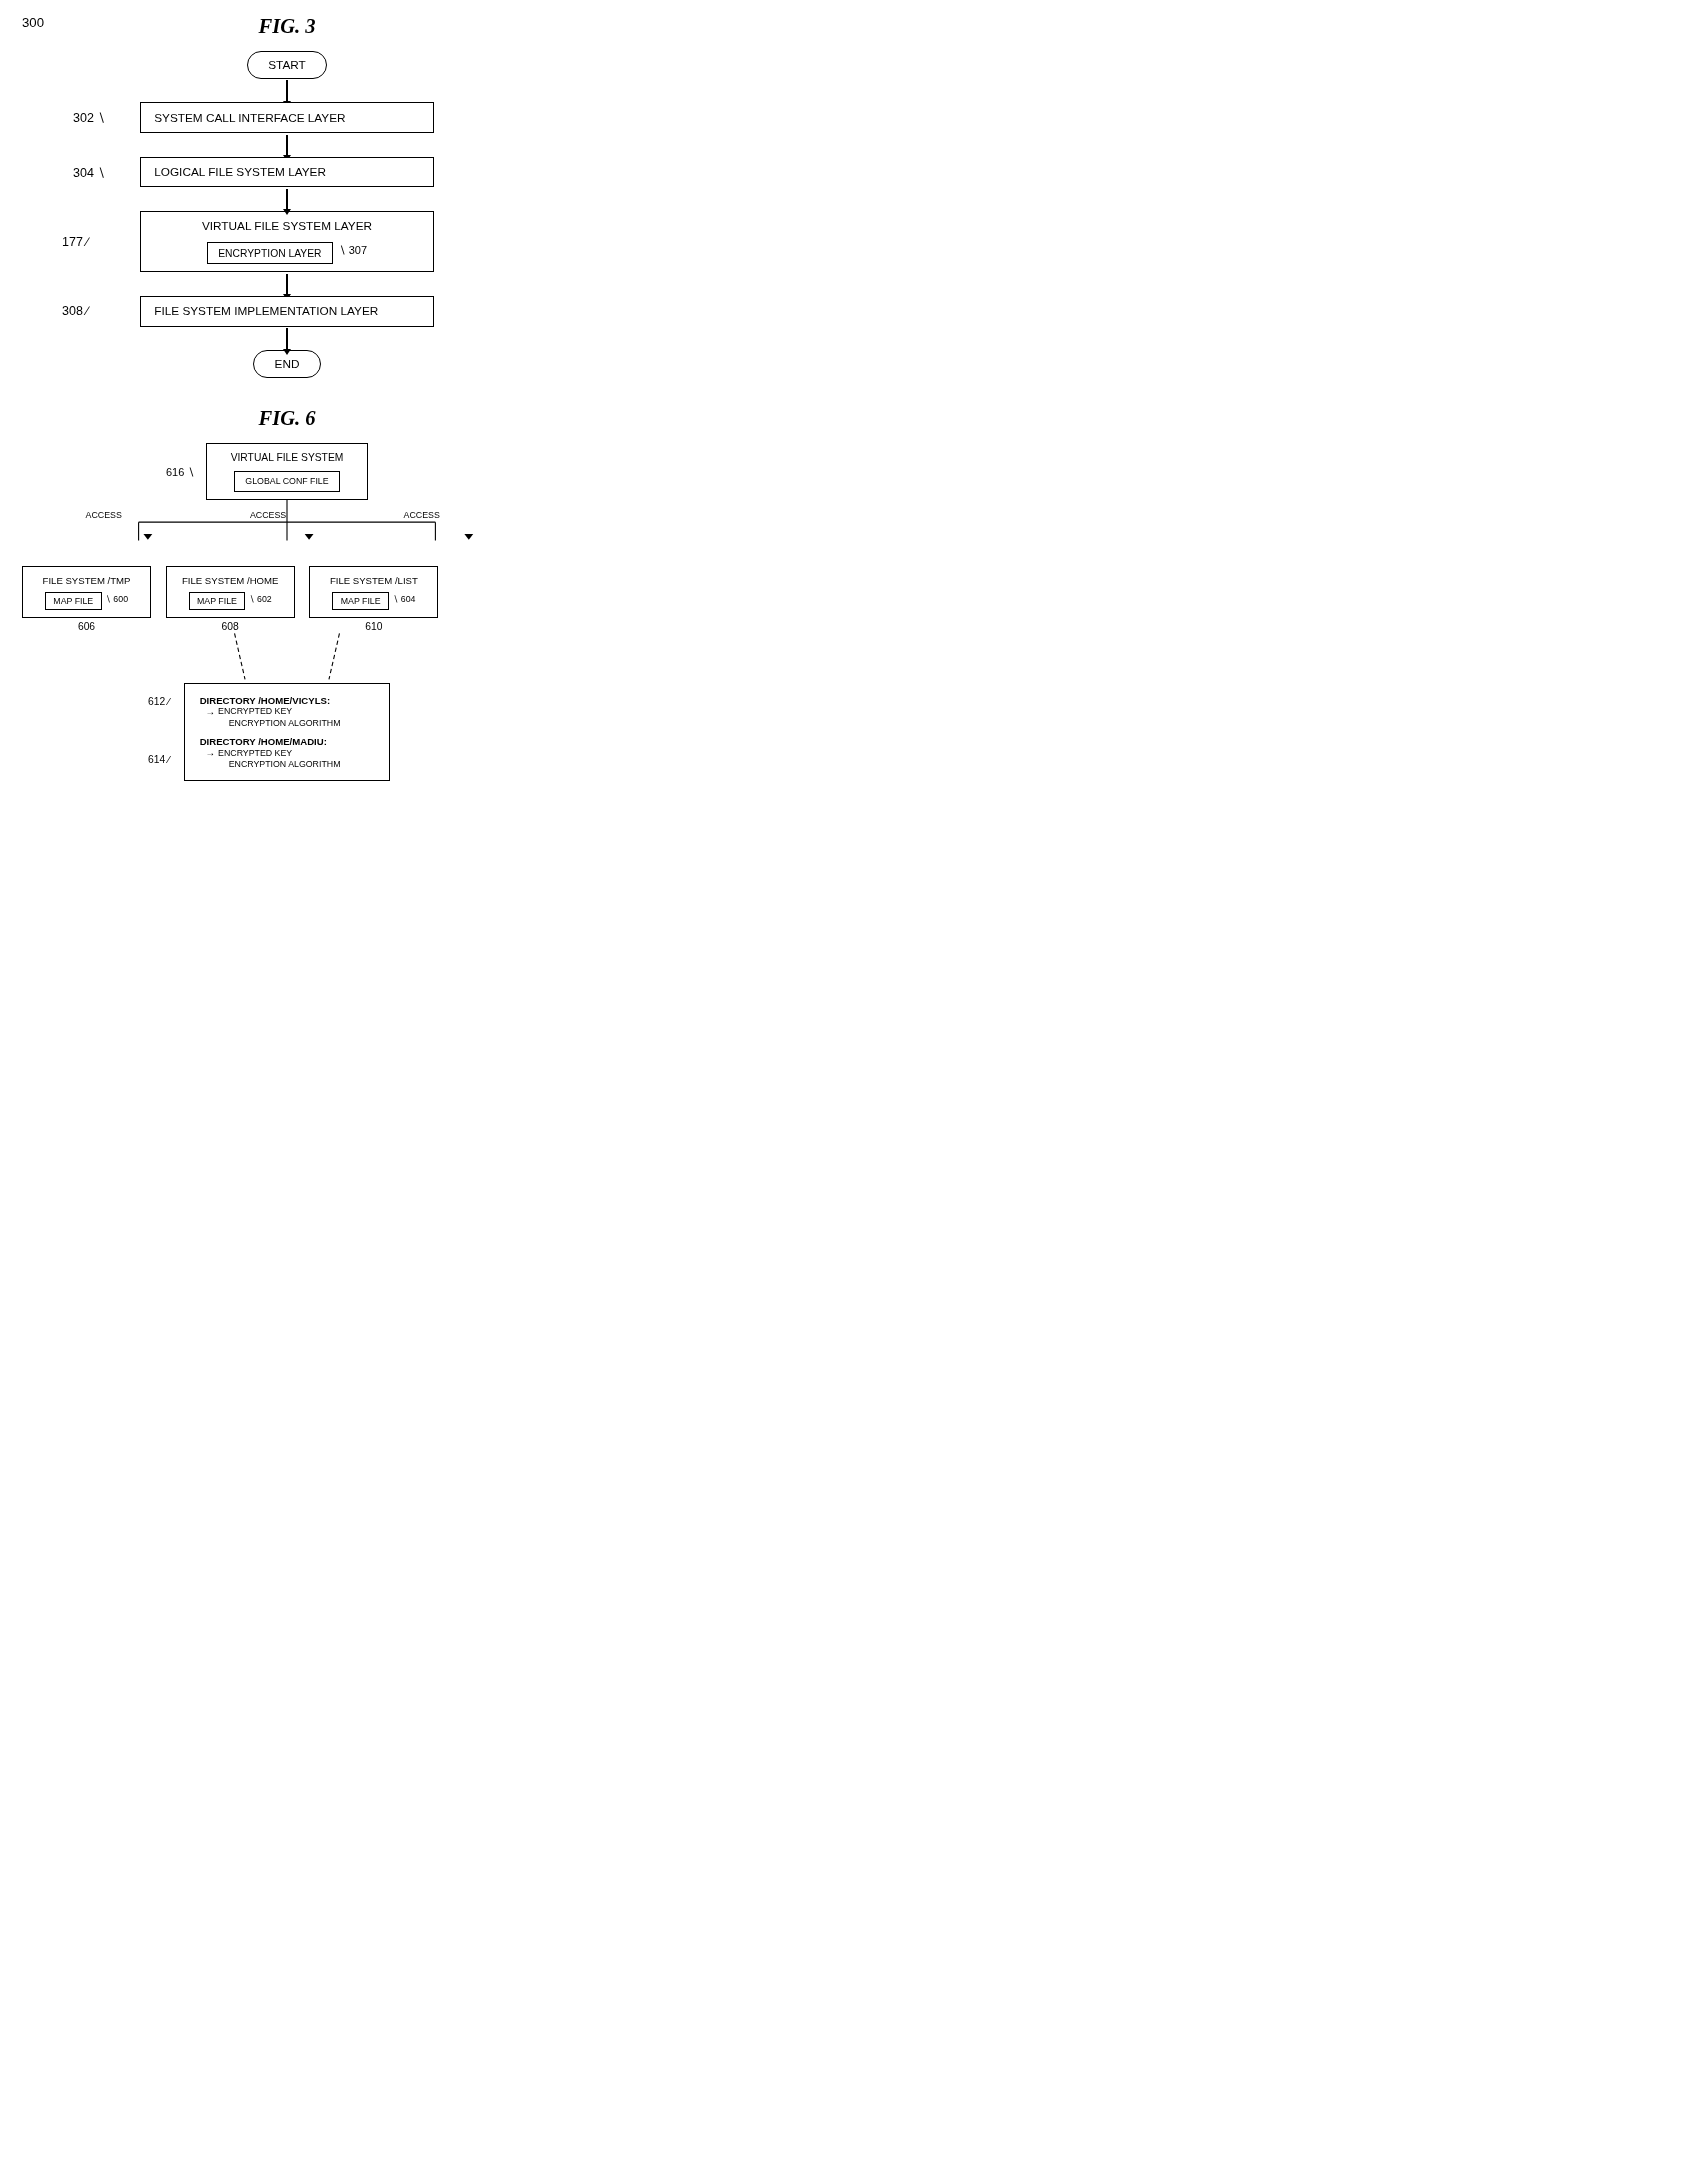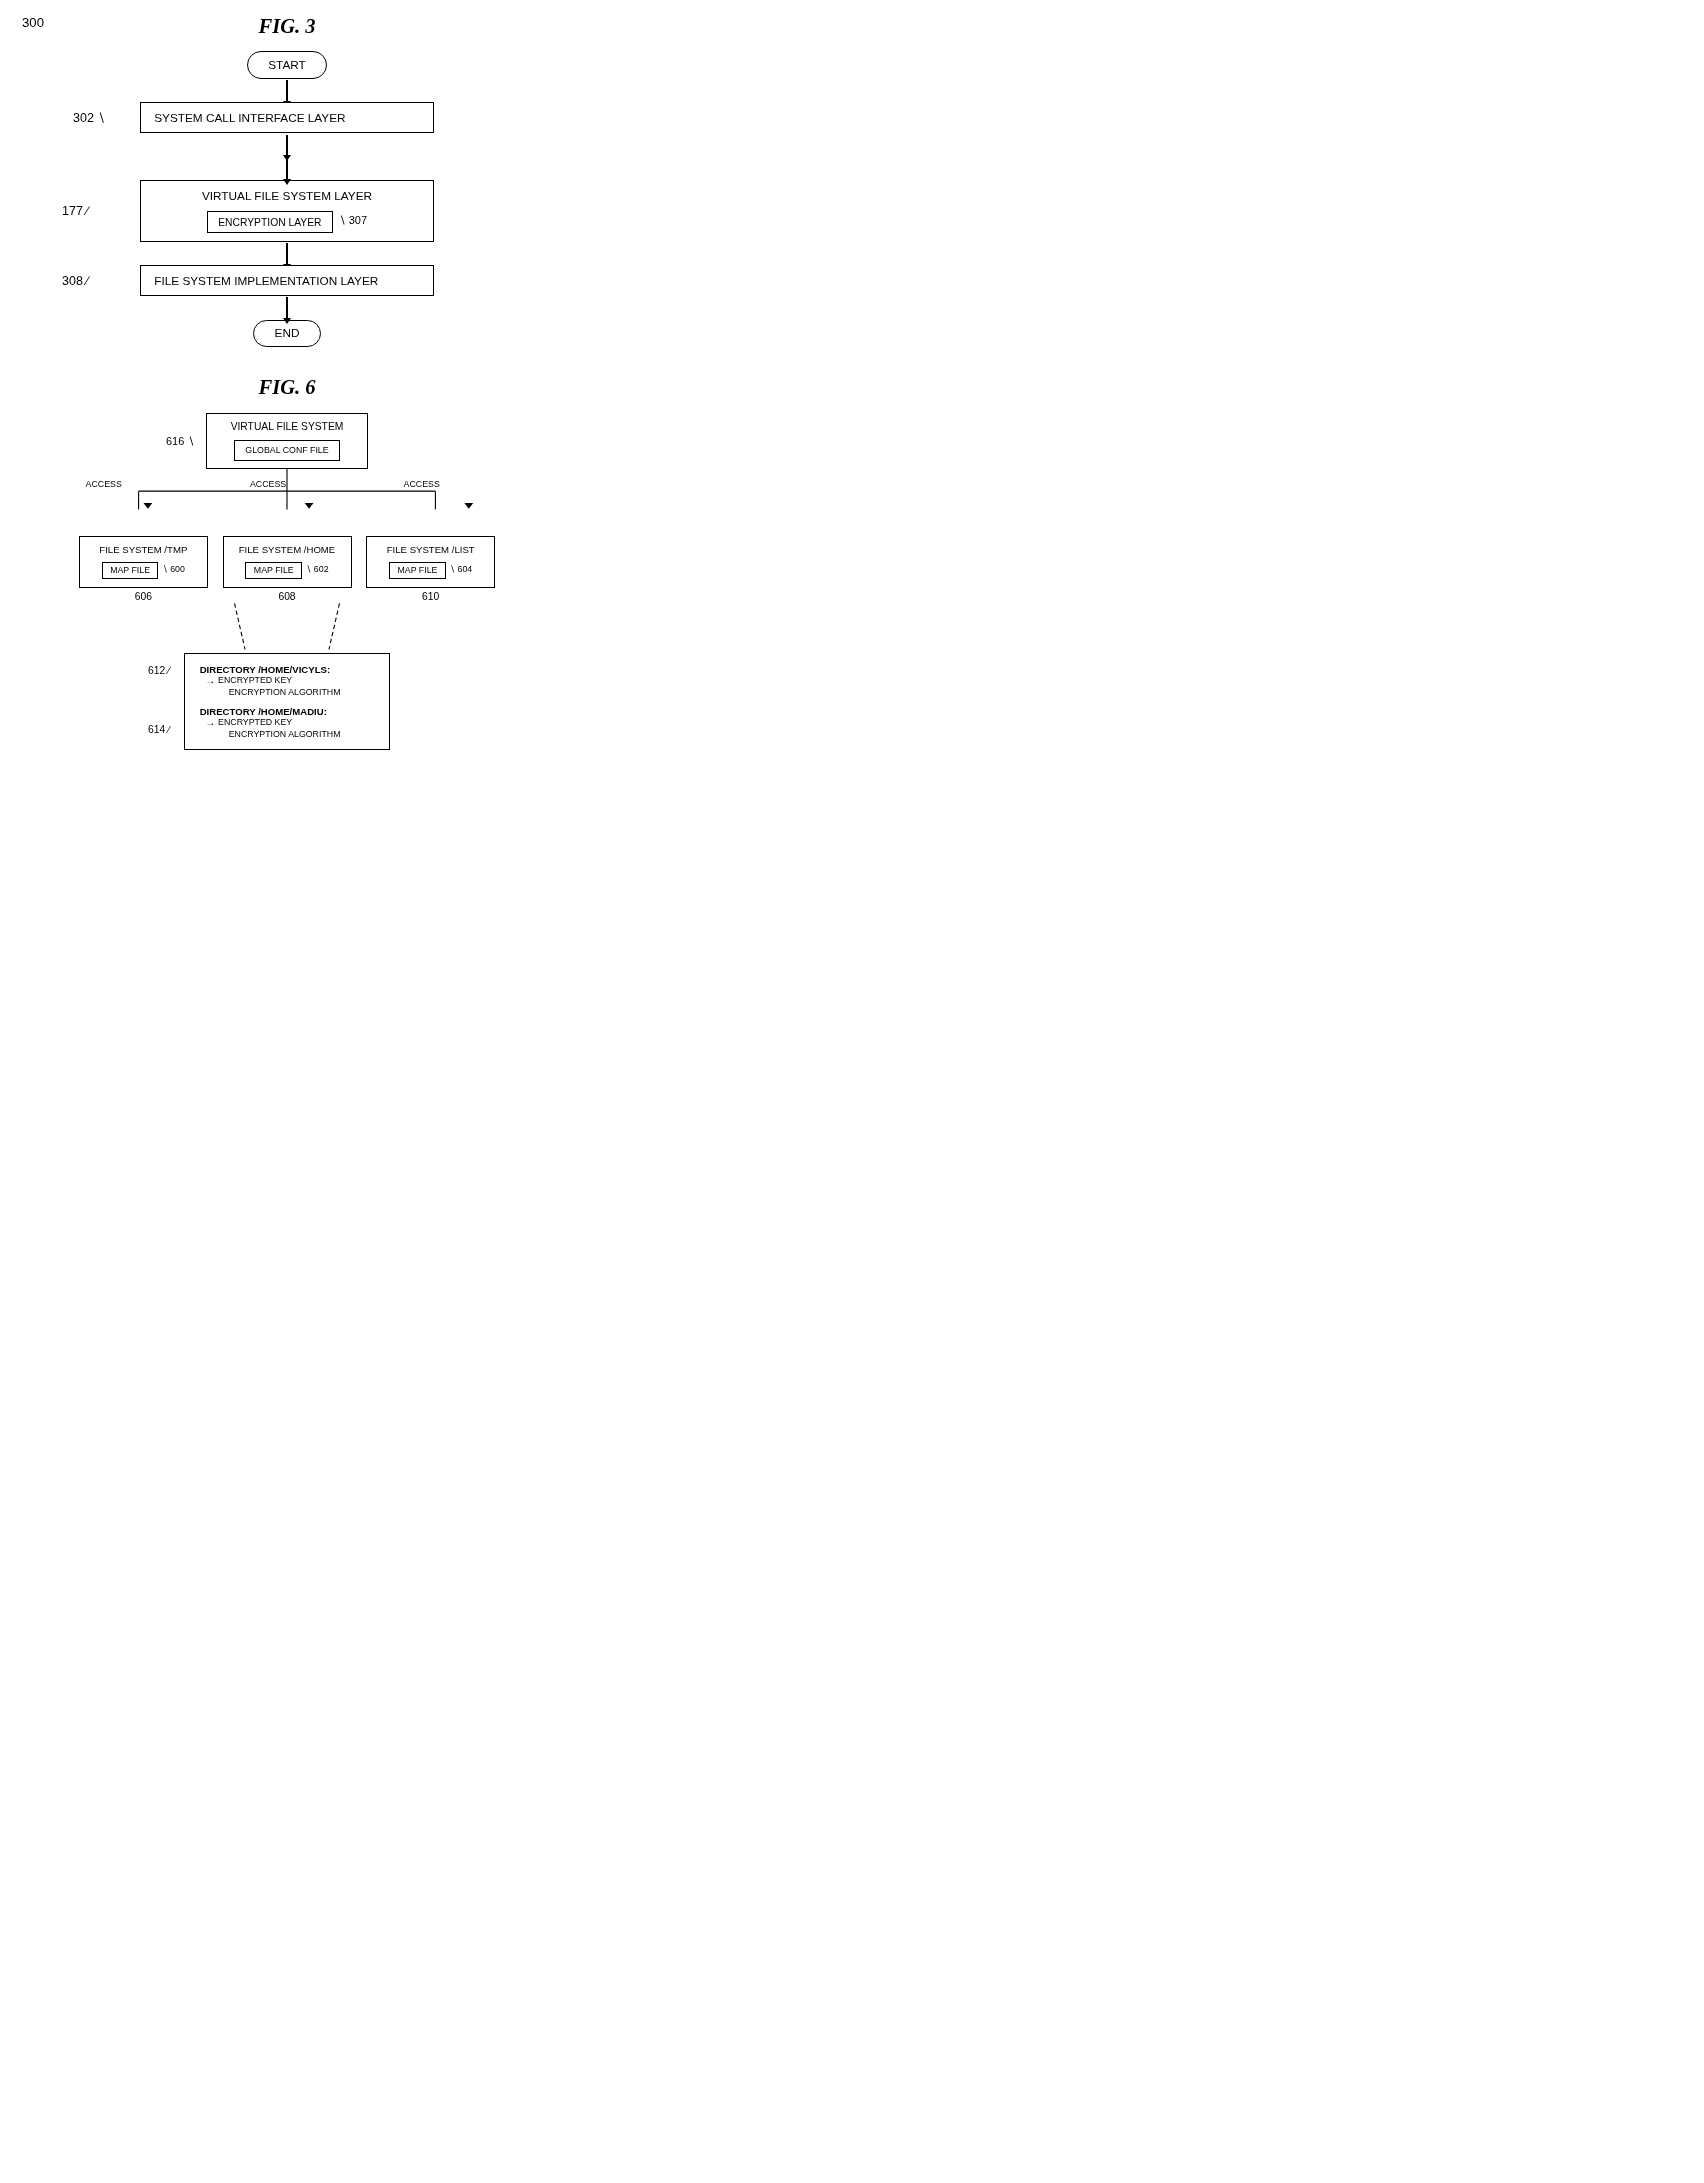--- a/index.html
+++ b/index.html
@@ -131,21 +131,20 @@
       min-width: 162px;
       text-align: center;
       font-size: 11px;
       font-family: Arial, sans-serif;
       position: relative;
     }
 
     
     .fs-row {
       display: flex;
-      justify-content: center;
       gap: 14.7px;
       margin-top: 7.4px;
     }
 
     .fs-box {
       border: 1.5px solid #000;
       padding: 7.4px 8.8px;
       min-width: 129px;
       text-align: center;
       font-size: 9.6px;
@@ -209,20 +208,26 @@
     <div class="arrow-down" style="margin: 1.5px 0;"></div>
 
     <div class="fig3-label-wrap">
       <span class="side-label" style="left:51px; font-size:12.5px;">302 ∖</span>
       <div class="rect-box rect-box-wide">
         <span>SYSTEM CALL INTERFACE LAYER</span>
       </div>
     </div>
     <div class="arrow-down" style="margin: 1.5px 0;"></div>
 
+    <div class="fig3-label-wrap">
+      <span class="side-label" style="left:51px; font-size:12.5px;">304 ∖</span>
+      <div class="rect-box rect-box-wide">
+        <span>LOGICAL FILE SYSTEM LAYER</span>
+      </div>
+    </div>
     <div class="arrow-down" style="margin: 1.5px 0;"></div>
 
     <div class="fig3-label-wrap">
       <span class="side-label" style="left:40px; font-size:12.5px;">177 ∕</span>
       <div class="vfs-outer">
         <div class="vfs-title">VIRTUAL FILE SYSTEM LAYER</div>
         <div style="display:flex; align-items:center; justify-content:center; gap:5.9px;">
           <div class="inner-box">ENCRYPTION LAYER</div>
           <span style="font-size:11px;">∖ 307</span>
         </div>

